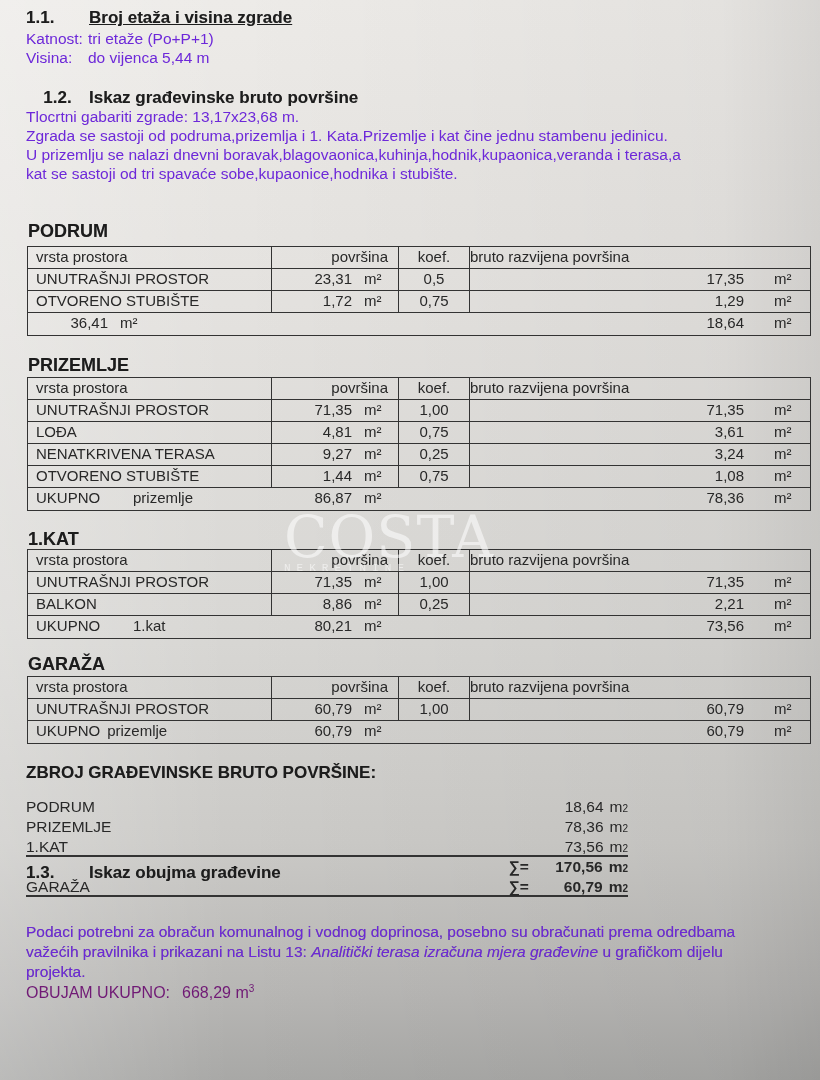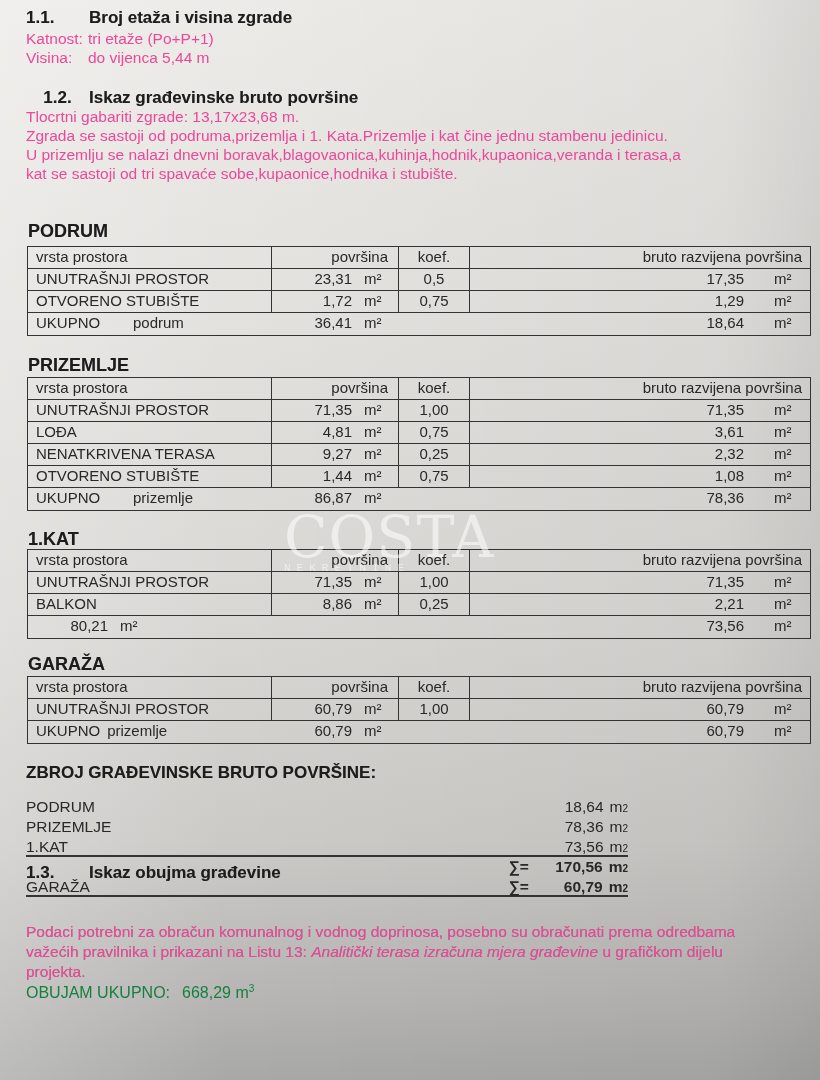--- a/index.html
+++ b/index.html
@@ -7,64 +7,64 @@
     width:820px;height:1080px;position:relative;overflow:hidden;
     font-family:"Liberation Sans",sans-serif;color:#282828;
     background:
       linear-gradient(90deg, rgba(255,255,255,0.22) 0%, rgba(255,255,255,0) 28%, rgba(0,0,0,0.04) 88%, rgba(0,0,0,0.09) 100%),
       linear-gradient(180deg, #edebe8 0%, #e4e2df 28%, #d8d7d4 58%, #cbcac7 78%, #b7b6b4 92%, #a8a8a6 100%);
   }
   *{box-sizing:border-box;}
   .abs{position:absolute;}
   .sec-heading{left:26px;font-size:17px;font-weight:bold;color:#1d1d1d;white-space:nowrap;}
   .sec-num{display:inline-block;width:63px;}
-  .bodyline{left:26px;font-size:15.5px;white-space:nowrap;color:#ec4899;}
+  .bodyline{left:26px;font-size:15.5px;white-space:nowrap;color:#6d28d9;}
   .kv-label{display:inline-block;width:62px;}
   .tbl-heading{left:28px;font-size:18px;font-weight:bold;color:#1c1c1c;}
   .tbl{left:27px;width:784px;border:1.5px solid #333;background:transparent;}
   .trow{display:flex;height:22px;line-height:20px;font-size:15px;border-bottom:1.2px solid #333;}
   .trow:last-child{border-bottom:none;}
   .cell{height:100%;}
   .c1{width:244px;padding-left:8px;border-right:1.2px solid #333;white-space:nowrap;}
   .c2{width:127px;display:flex;border-right:1.2px solid #333;}
   .c3{width:71px;text-align:center;border-right:1.2px solid #333;}
   .c4{flex:1;display:flex;}
   .thead .c2{display:block;text-align:right;padding-right:10px;}
-  .thead .c4{display:block;text-align:right;padding-right:8px;}
+  .thead .c4{display:block;text-align:left;padding-right:8px;}
   .num{flex:1;text-align:right;}
   .c2 .unit{width:46px;padding-left:12px;}
   .c4 .unit{width:66px;padding-left:30px;}
   .total .c1,.total .c2,.total .c3{border-right:1.2px solid transparent;}
   .total-sub{display:inline-block;}
   .sublabel-wide .total-lbl{display:inline-block;width:97px;}
   .sublabel-tight .total-lbl{display:inline-block;margin-right:7px;}
   .summary{left:26px;width:602px;}
   .sum-title{font-size:17px;font-weight:bold;color:#1c1c1c;margin-bottom:14px;white-space:nowrap;}
   .sum-row{display:flex;height:20px;line-height:19px;font-size:15.5px;align-items:baseline;}
   .sum-row.rule{border-bottom:2px solid #333;}
   .sum-label{flex:1;}
   .sumval{display:flex;align-items:baseline;}
   .sig{font-weight:bold;width:30px;}
   .sv{width:64px;text-align:right;}
   .su{padding-left:6px;}
   .sumval sup{font-size:10px;line-height:10px;}
   .bold{font-weight:bold;}
   .ital{font-style:italic;}
-  .obujam{left:26px;font-size:16px;white-space:nowrap;color:#15803d;}
+  .obujam{left:26px;font-size:16px;white-space:nowrap;color:#701a75;}
   .obujam .val{margin-left:12px;}
   .obujam sup{font-size:10px;}
   .wm{left:284px;top:509px;width:260px;text-align:left;color:rgba(255,255,255,0.55);z-index:5;pointer-events:none;}
   .wm1{font-family:"DejaVu Serif",serif;font-size:57px;line-height:56px;letter-spacing:1px;}
   .wm2{font-family:Liberation Mono, monospace;font-size:11px;letter-spacing:6px;margin-top:-3px;}
   .txtsoft{text-shadow:0 0 0.5px rgba(40,40,40,0.4);}
 </style>
 </head>
 <body>
 
-<div class="abs sec-heading txtsoft" style="top:8px;">
+<div class="abs sec-heading txtsoft" style="top:8px;text-decoration:underline;">
   <span class="sec-num">1.1.</span><span>Broj etaža i visina zgrade</span>
 </div>
 <div class="abs bodyline" style="top:30px;">
   <span class="kv-label">Katnost:</span><span>tri etaže (Po+P+1)</span>
 </div>
 <div class="abs bodyline" style="top:49px;">
   <span class="kv-label">Visina:</span><span>do vijenca 5,44 m</span>
 </div>
 
 <div class="abs sec-heading txtsoft" style="top:88px;text-align:center;">
@@ -101,21 +101,20 @@
         <span class="num">1,72</span>
         <span class="unit">m²</span>
       </div>
     <div class="cell c3">0,75</div>
     <div class="cell c4">
         <span class="num">1,29</span>
         <span class="unit">m²</span>
       </div>
   </div>
   <div class="trow total sublabel-wide">
-    <div class="cell c1"><span class="total-lbl">UKUPNO</span><span class="total-sub">podrum</span></div>
     <div class="cell c2">
         <span class="num">36,41</span>
         <span class="unit">m²</span>
       </div>
     <div class="cell c3"></div>
     <div class="cell c4">
         <span class="num">18,64</span>
         <span class="unit">m²</span>
       </div>
   </div>
@@ -154,21 +153,21 @@
       </div>
   </div>
   <div class="trow">
     <div class="cell c1">NENATKRIVENA TERASA</div>
     <div class="cell c2">
         <span class="num">9,27</span>
         <span class="unit">m²</span>
       </div>
     <div class="cell c3">0,25</div>
     <div class="cell c4">
-        <span class="num">2,32</span>
+        <span class="num">3,24</span>
         <span class="unit">m²</span>
       </div>
   </div>
   <div class="trow">
     <div class="cell c1">OTVORENO STUBIŠTE</div>
     <div class="cell c2">
         <span class="num">1,44</span>
         <span class="unit">m²</span>
       </div>
     <div class="cell c3">0,75</div>
@@ -217,20 +216,21 @@
         <span class="num">8,86</span>
         <span class="unit">m²</span>
       </div>
     <div class="cell c3">0,25</div>
     <div class="cell c4">
         <span class="num">2,21</span>
         <span class="unit">m²</span>
       </div>
   </div>
   <div class="trow total sublabel-wide">
+    <div class="cell c1"><span class="total-lbl">UKUPNO</span><span class="total-sub">1.kat</span></div>
     <div class="cell c2">
         <span class="num">80,21</span>
         <span class="unit">m²</span>
       </div>
     <div class="cell c3"></div>
     <div class="cell c4">
         <span class="num">73,56</span>
         <span class="unit">m²</span>
       </div>
   </div>

